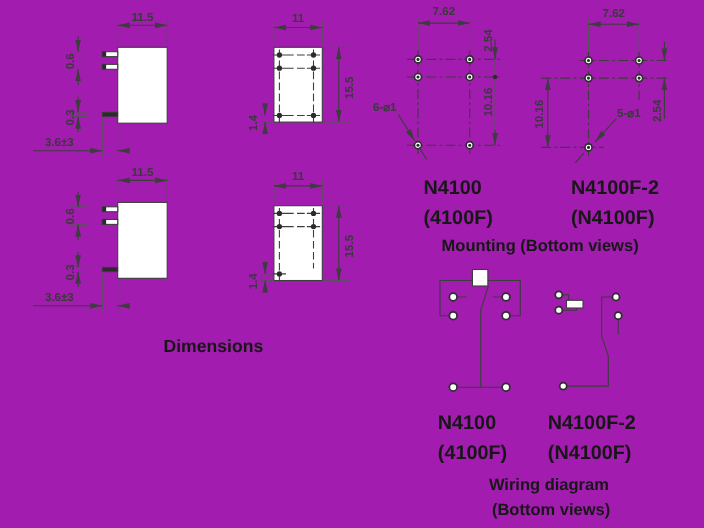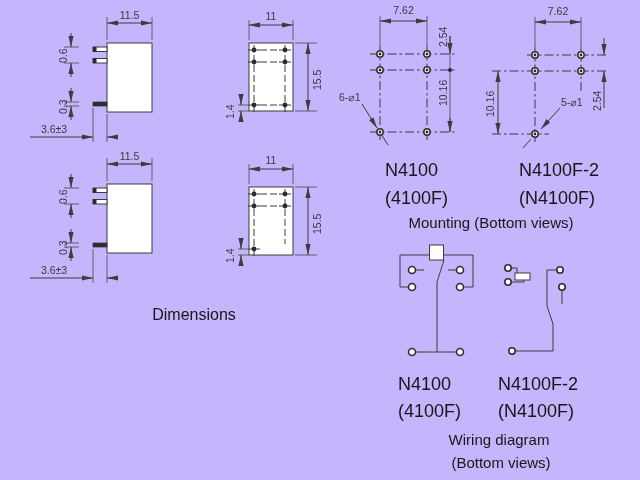--- a/index.html
+++ b/index.html
@@ -1,17 +1,17 @@
 <!DOCTYPE html>
 <html><head>
 <meta charset="utf-8">
 <style>
   html,body{margin:0;padding:0;background:#fff;}
-  #screen{position:relative;width:640px;height:480px;background:#c4b5fd;overflow:hidden;
-          font-family:"Liberation Sans", sans-serif;}
+  #screen{position:relative;width:640px;height:480px;background:#a21caf;overflow:hidden;
+          font-family:"Liberation Sans", sans-serif;font-weight:bold;}
   svg{display:block;}
   svg text{fill:#1c1c1c;font-family:"Liberation Sans", sans-serif;}
   .dimtxt{font-size:10.5px;fill:#3a3a3a;}
   .modeltxt{font-size:18px;fill:#171717;}
   .captiontxt{font-size:15px;fill:#171717;}
   .bigcaption{font-size:16px;fill:#171717;}
   .ln{stroke:#3d3d3d;stroke-width:1;fill:none;}
   .thin{stroke:#555;stroke-width:0.9;fill:none;}
   .dash{stroke:#3d3d3d;stroke-width:1;fill:none;stroke-dasharray:7 3;}
   .cline{stroke:#3d3d3d;stroke-width:1;fill:none;stroke-dasharray:9 3 2.5 3;}

